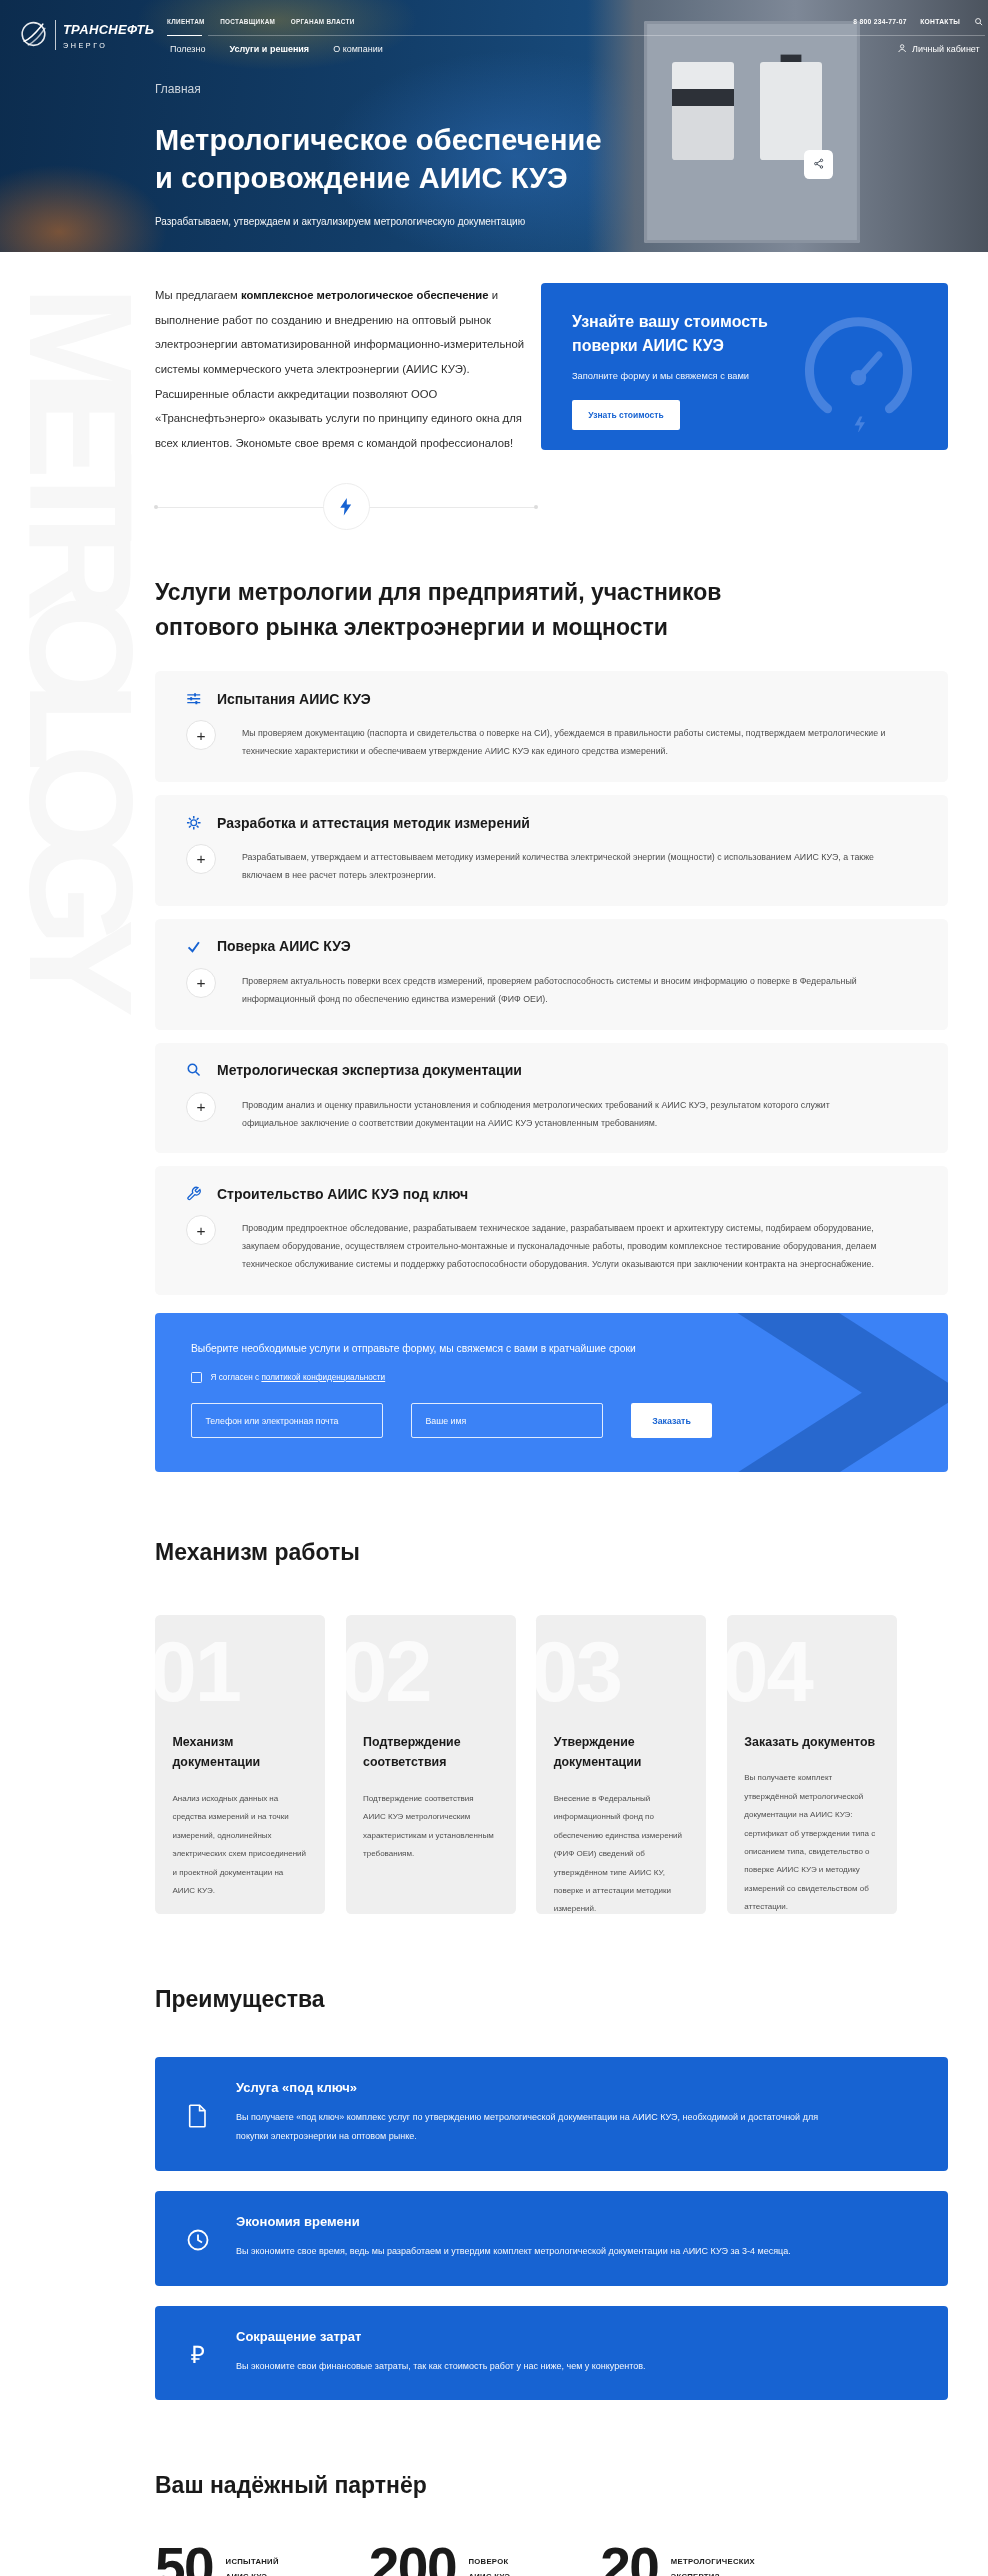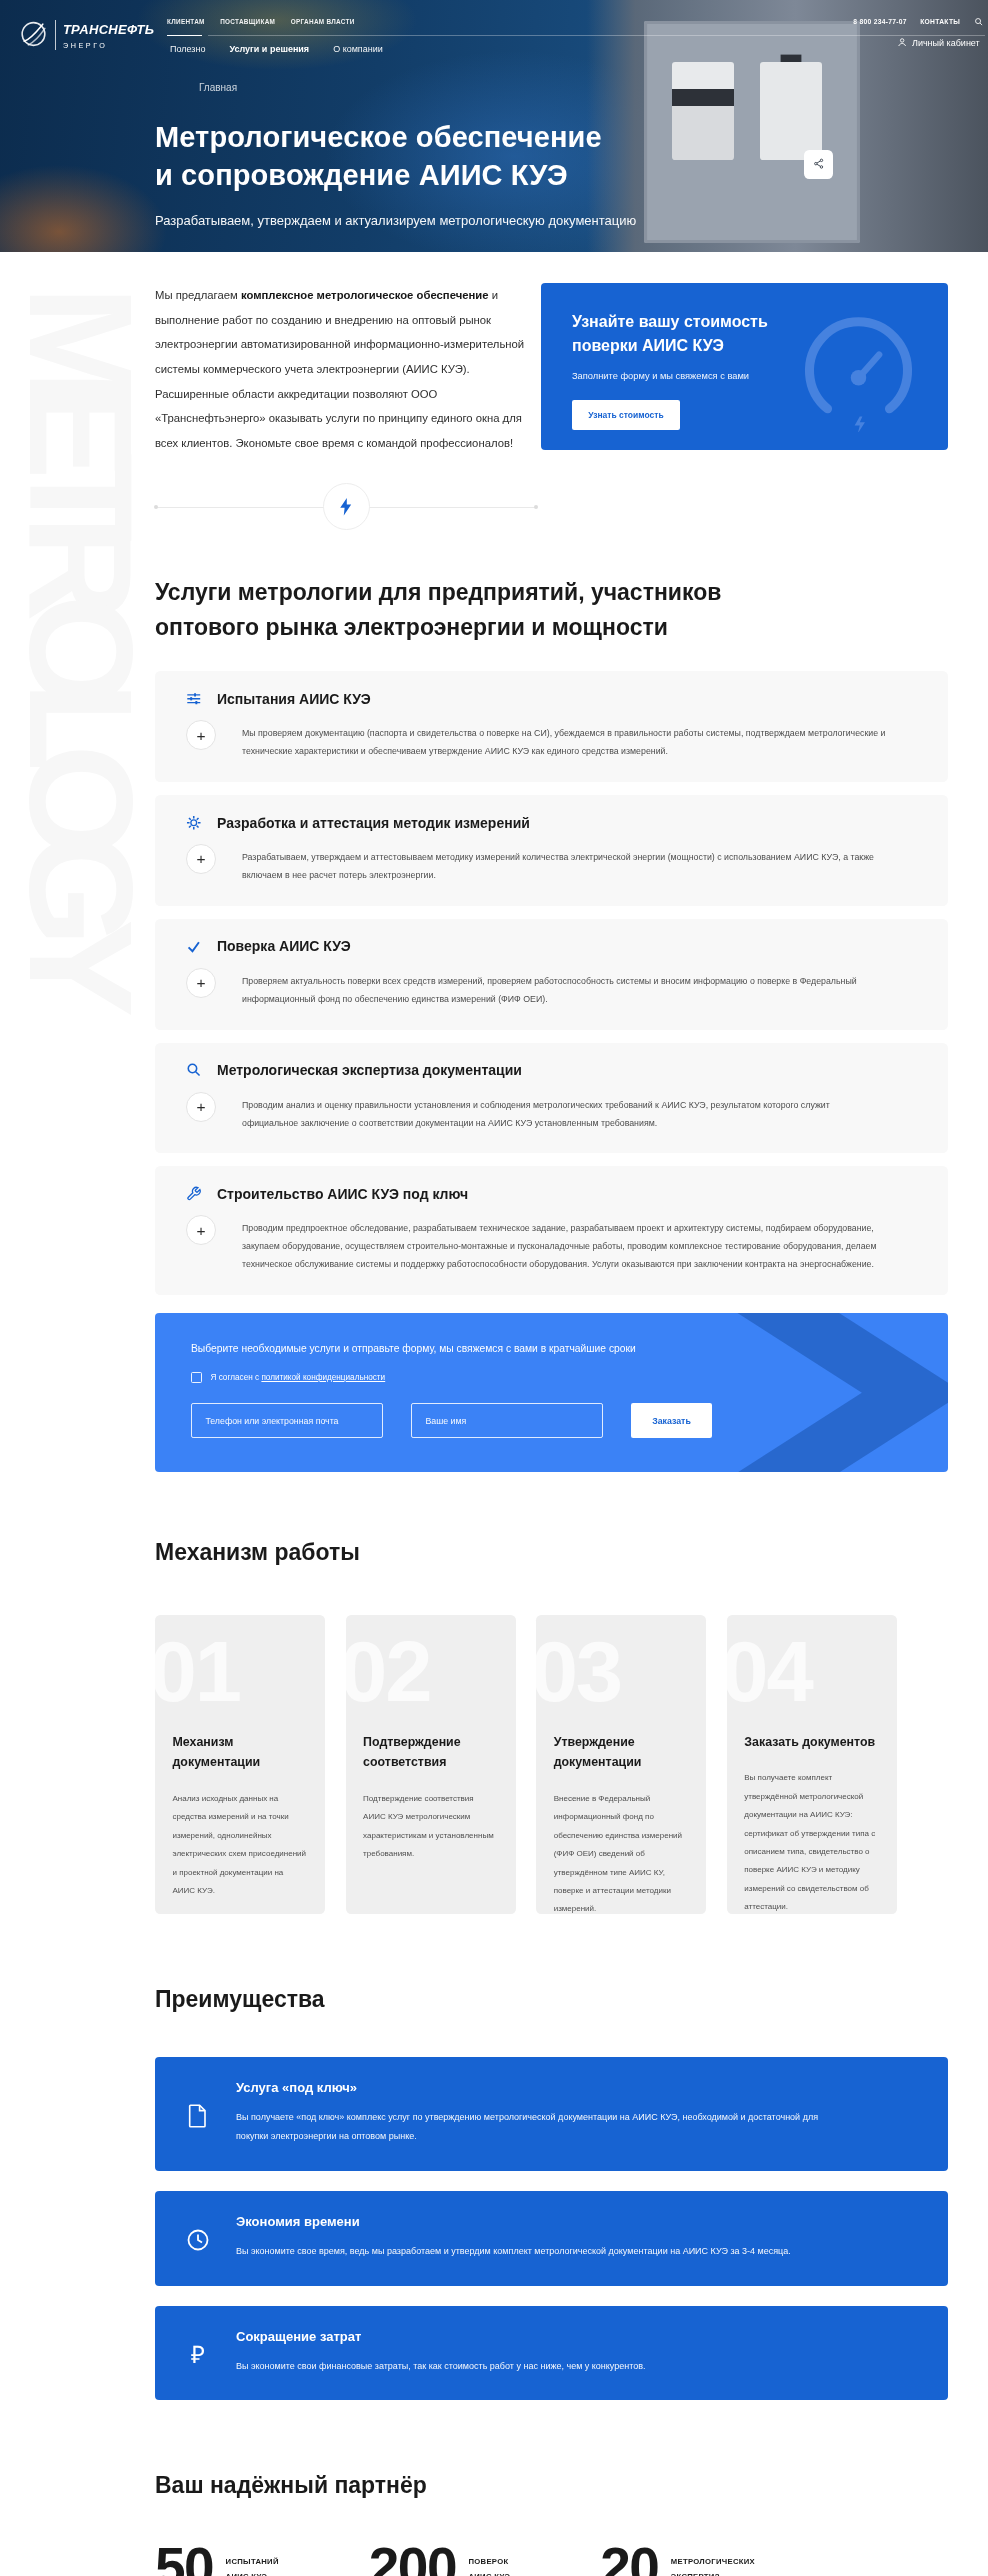--- a/index.html
+++ b/index.html
@@ -44,25 +44,25 @@
   .top-nav{ position:absolute; left:167px; top:17.5px; display:flex; gap:15.5px; }
   .top-nav a{ color:#fff; text-decoration:none; font-size:6.4px; font-weight:700; letter-spacing:0.3px; opacity:.92; }
   .top-right{ position:absolute; right:6.2px; top:16.5px; display:flex; align-items:center; gap:13.4px; }
   .top-right a{ color:#fff; text-decoration:none; font-size:6.7px; font-weight:700; letter-spacing:0.3px; }
   .search-btn{ background:none; border:none; cursor:pointer; color:#fff; display:flex; }
   .top-underline{ position:absolute; left:167px; top:35px; width:35px; height:1px; background:#ffffff; }
   .top-line{ position:absolute; left:208px; right:4.1px; top:35px; height:0.5px; background:rgba(255,255,255,.30); }
   .main-nav{ position:absolute; left:170px; top:44px; display:flex; gap:24px; }
   .main-nav a{ color:#fff; text-decoration:none; font-size:9px; opacity:.95; }
   .main-nav a.active{ font-weight:700; opacity:1; }
-  .account{ position:absolute; right:9.3px; top:37px; display:flex; align-items:center; gap:5.2px; cursor:pointer; font-size:9px; }
+  .account{ position:absolute; right:9.3px; top:43px; display:flex; align-items:center; gap:5.2px; cursor:pointer; font-size:9px; }
   .hero-content{ position:absolute; left:155px; top:82px; z-index:4; }
-  .breadcrumb{ font-size:10px; color:rgba(255,255,255,.78); cursor:pointer;margin-left:44px; }
+  .breadcrumb{ font-size:12px; color:rgba(255,255,255,.78); cursor:pointer; }
   .hero-title{ margin-top:25px; font-size:29px; font-weight:700; line-height:1.32; letter-spacing:0.1px; }
-  .hero-sub{ margin-top:18.5px; font-size:13px; font-weight:400; color:rgba(255,255,255,.96); }
+  .hero-sub{ margin-top:18.5px; font-size:10px; font-weight:400; color:rgba(255,255,255,.96); }
   .share-btn{
     position:absolute; left:804px; top:150px; width:29px; height:29px; z-index:6;
     background:#fff; border:none; border-radius:5.2px; cursor:pointer;
     display:flex; align-items:center; justify-content:center; color:#3c4450;
   }
 
   
   .watermark{
     position:absolute; left:9.3px; top:286px; z-index:0;
     writing-mode:vertical-rl; font-size:147px; line-height:144px; font-weight:700;

